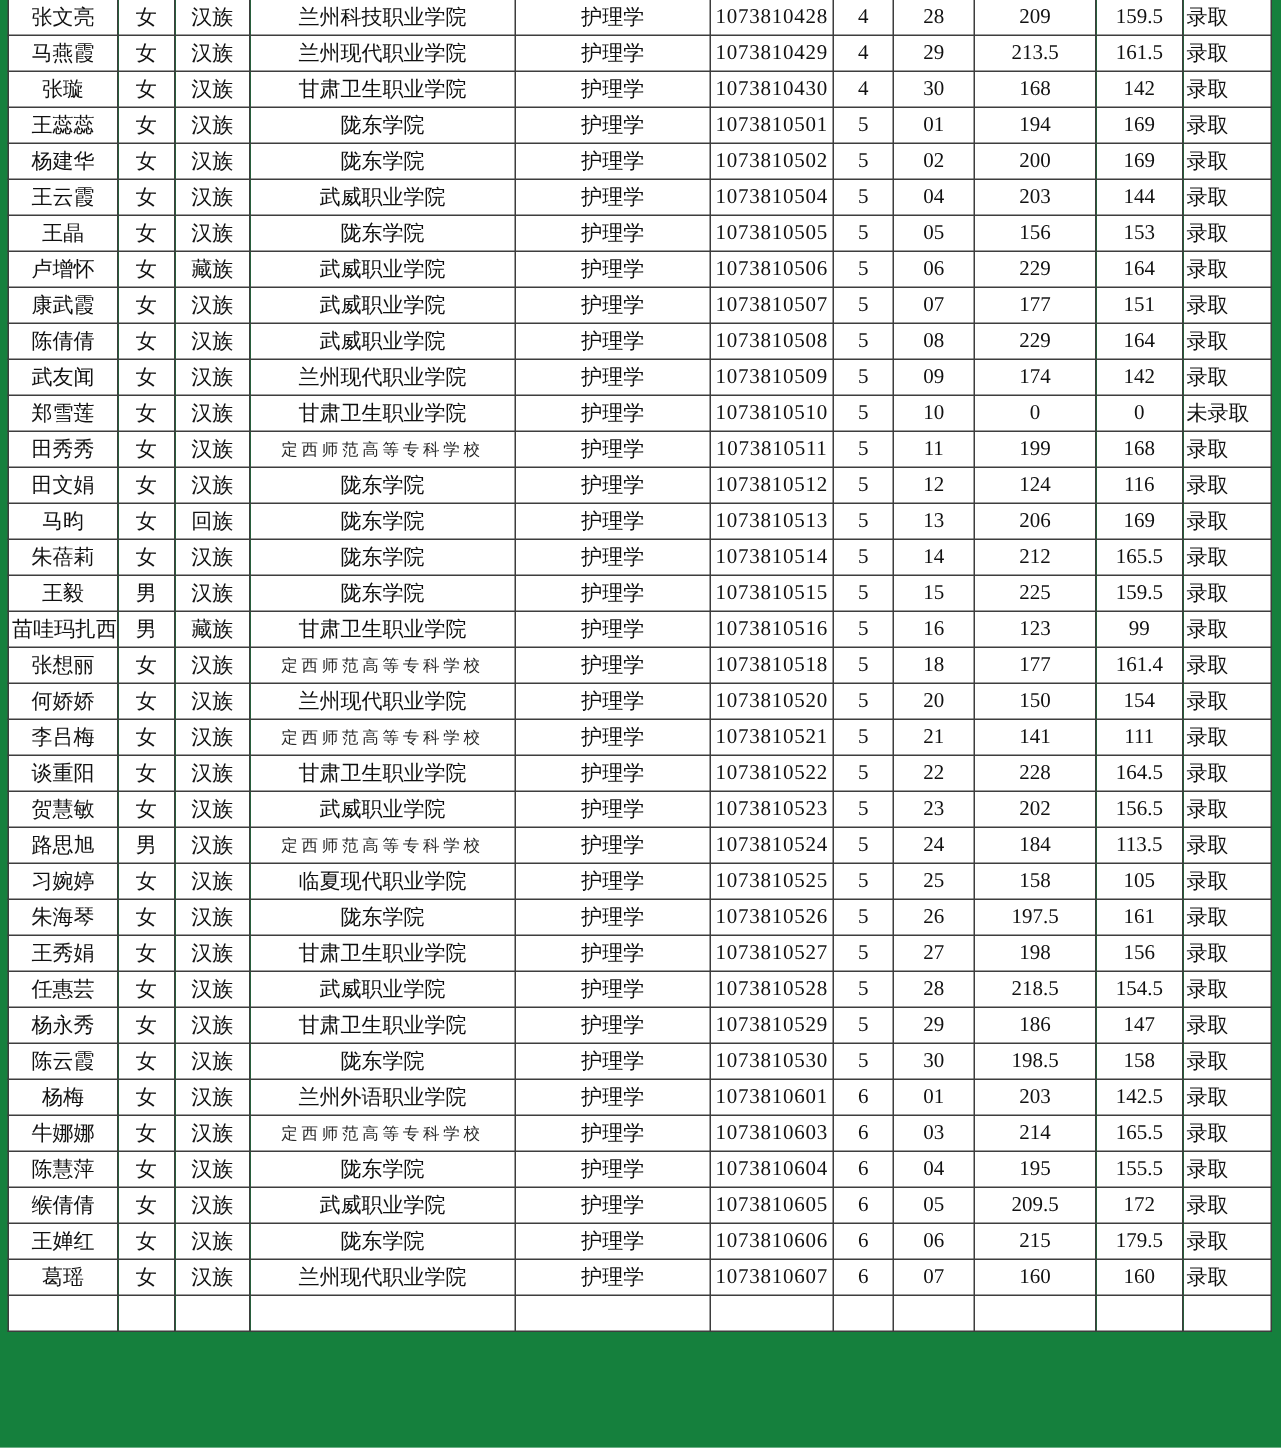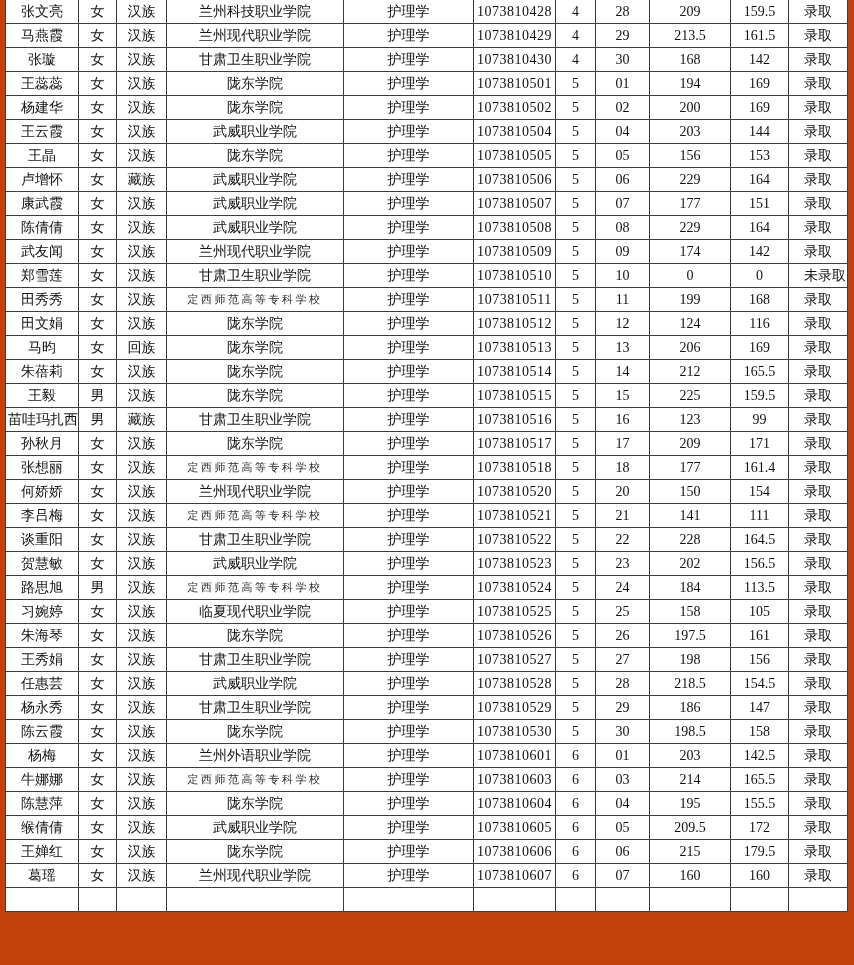--- a/index.html
+++ b/index.html
@@ -10,21 +10,21 @@
     overflow: hidden;
     background: #ffffff;
     font-family: "Liberation Serif", "DejaVu Serif", serif;
   }
   .sheet {
     position: absolute;
     left: 0;
     top: 0;
     width: 854px;
     height: 965px;
-    background: #c2410c;
+    background: #15803d;
   }
   table.grid {
     position: absolute;
     left: 5px;
     top: -1px;
     width: 842px;
     border-collapse: collapse;
     table-layout: fixed;
   }
   table.grid td {
@@ -34,21 +34,21 @@
     text-align: center;
     vertical-align: middle;
     font-size: 14px;
     color: #111111;
     white-space: nowrap;
     overflow: hidden;
     background: #ffffff;
   }
   table.grid td.status {
     text-align: left;
-    padding-left: 15px;
+    padding-left: 2px;
   }
   table.grid td.shrink {
     font-size: 11px;
     letter-spacing: 2.5px;
     color: #2b2b2b;
   }
   table.grid td.num {
     letter-spacing: 0.5px;
   }
 </style>
@@ -299,33 +299,20 @@
           <td>甘肃卫生职业学院</td>
     <td>护理学</td>
           <td class="num">1073810516</td>
     <td>5</td>
           <td>16</td>
     <td>123</td>
           <td>99</td>
     <td class="status">录取</td>
   </tr>
         <tr>
-    <td>孙秋月</td>
-          <td>女</td>
-    <td>汉族</td>
-          <td>陇东学院</td>
-    <td>护理学</td>
-          <td class="num">1073810517</td>
-    <td>5</td>
-          <td>17</td>
-    <td>209</td>
-          <td>171</td>
-    <td class="status">录取</td>
-  </tr>
-        <tr>
     <td>张想丽</td>
           <td>女</td>
     <td>汉族</td>
           <td class="shrink">定西师范高等专科学校</td>
     <td>护理学</td>
           <td class="num">1073810518</td>
     <td>5</td>
           <td>18</td>
     <td>177</td>
           <td>161.4</td>

